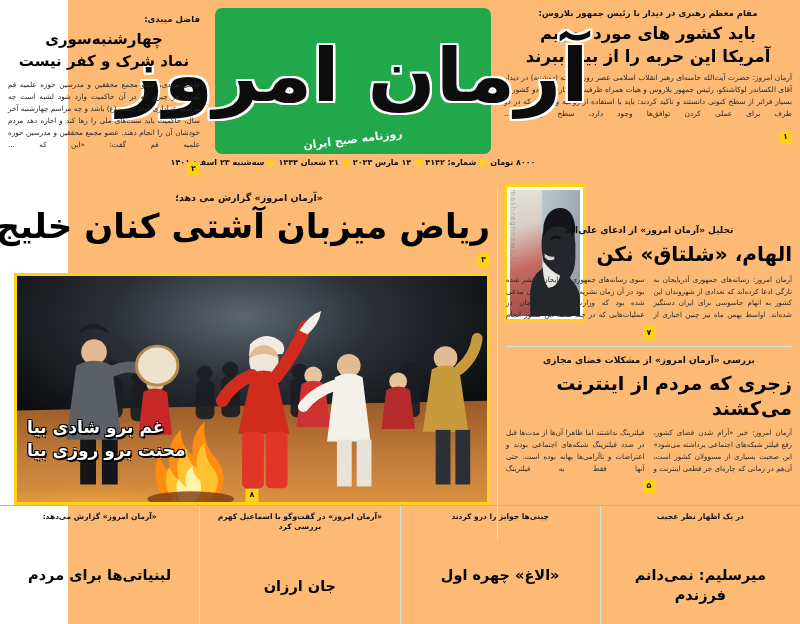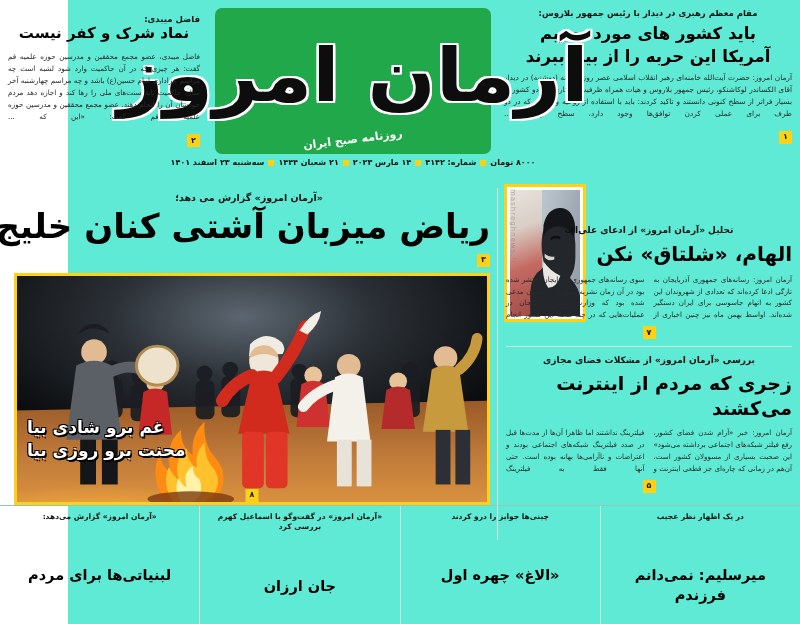--- a/index.html
+++ b/index.html
@@ -10,21 +10,21 @@
     overflow: hidden;
     background: #ffffff;
     font-family: "DejaVu Sans", "Liberation Sans", sans-serif;
     direction: rtl;
   }
 
   .page {
     width: 732px;
     height: 624px;
     position: relative;
-    background: #5eead4;
+    background: #fdba74;
     display: flex;
     flex-direction: column;
   }
 
   
   .top-band {
     display: flex;
     flex-direction: row;
     height: 188px;
     width: 800px;
@@ -423,20 +423,21 @@
         <span>۱۴ مارس ۲۰۲۳</span>
         <span class="dsep"></span>
         <span>شماره: ۴۱۴۲</span>
         <span class="dsep"></span>
         <span>۸۰۰۰ تومان</span>
       </div>
     </div>
 
     <div class="opinion">
       <div class="op-byline">فاضل میبدی:</div>
+      <div class="op-head">چهارشنبه‌سوری</div>
       <div class="op-head" style="margin-top:-6px">نماد شرک و کفر نیست</div>
       <div class="op-body">فاضل میبدی، عضو مجمع محققین و مدرسین حوزه علمیه قم گفت: هر چیزی که در آن حاکمیت وارد شود لشبه است چه مراسم عزاداری امام حسین(ع) باشد و چه مراسم چهارشنبه آخر سال، حاکمیت باید سنت‌های ملی را رها کند و اجازه دهد مردم خودشان آن را انجام دهند. عضو مجمع محققین و مدرسین حوزه علمیه قم گفت: «این که ...</div>
       <div style="margin-top:5px">
         <span class="badge">۲</span>
       </div>
     </div>
   </div>
 
   <div class="rule-h"></div>
 

